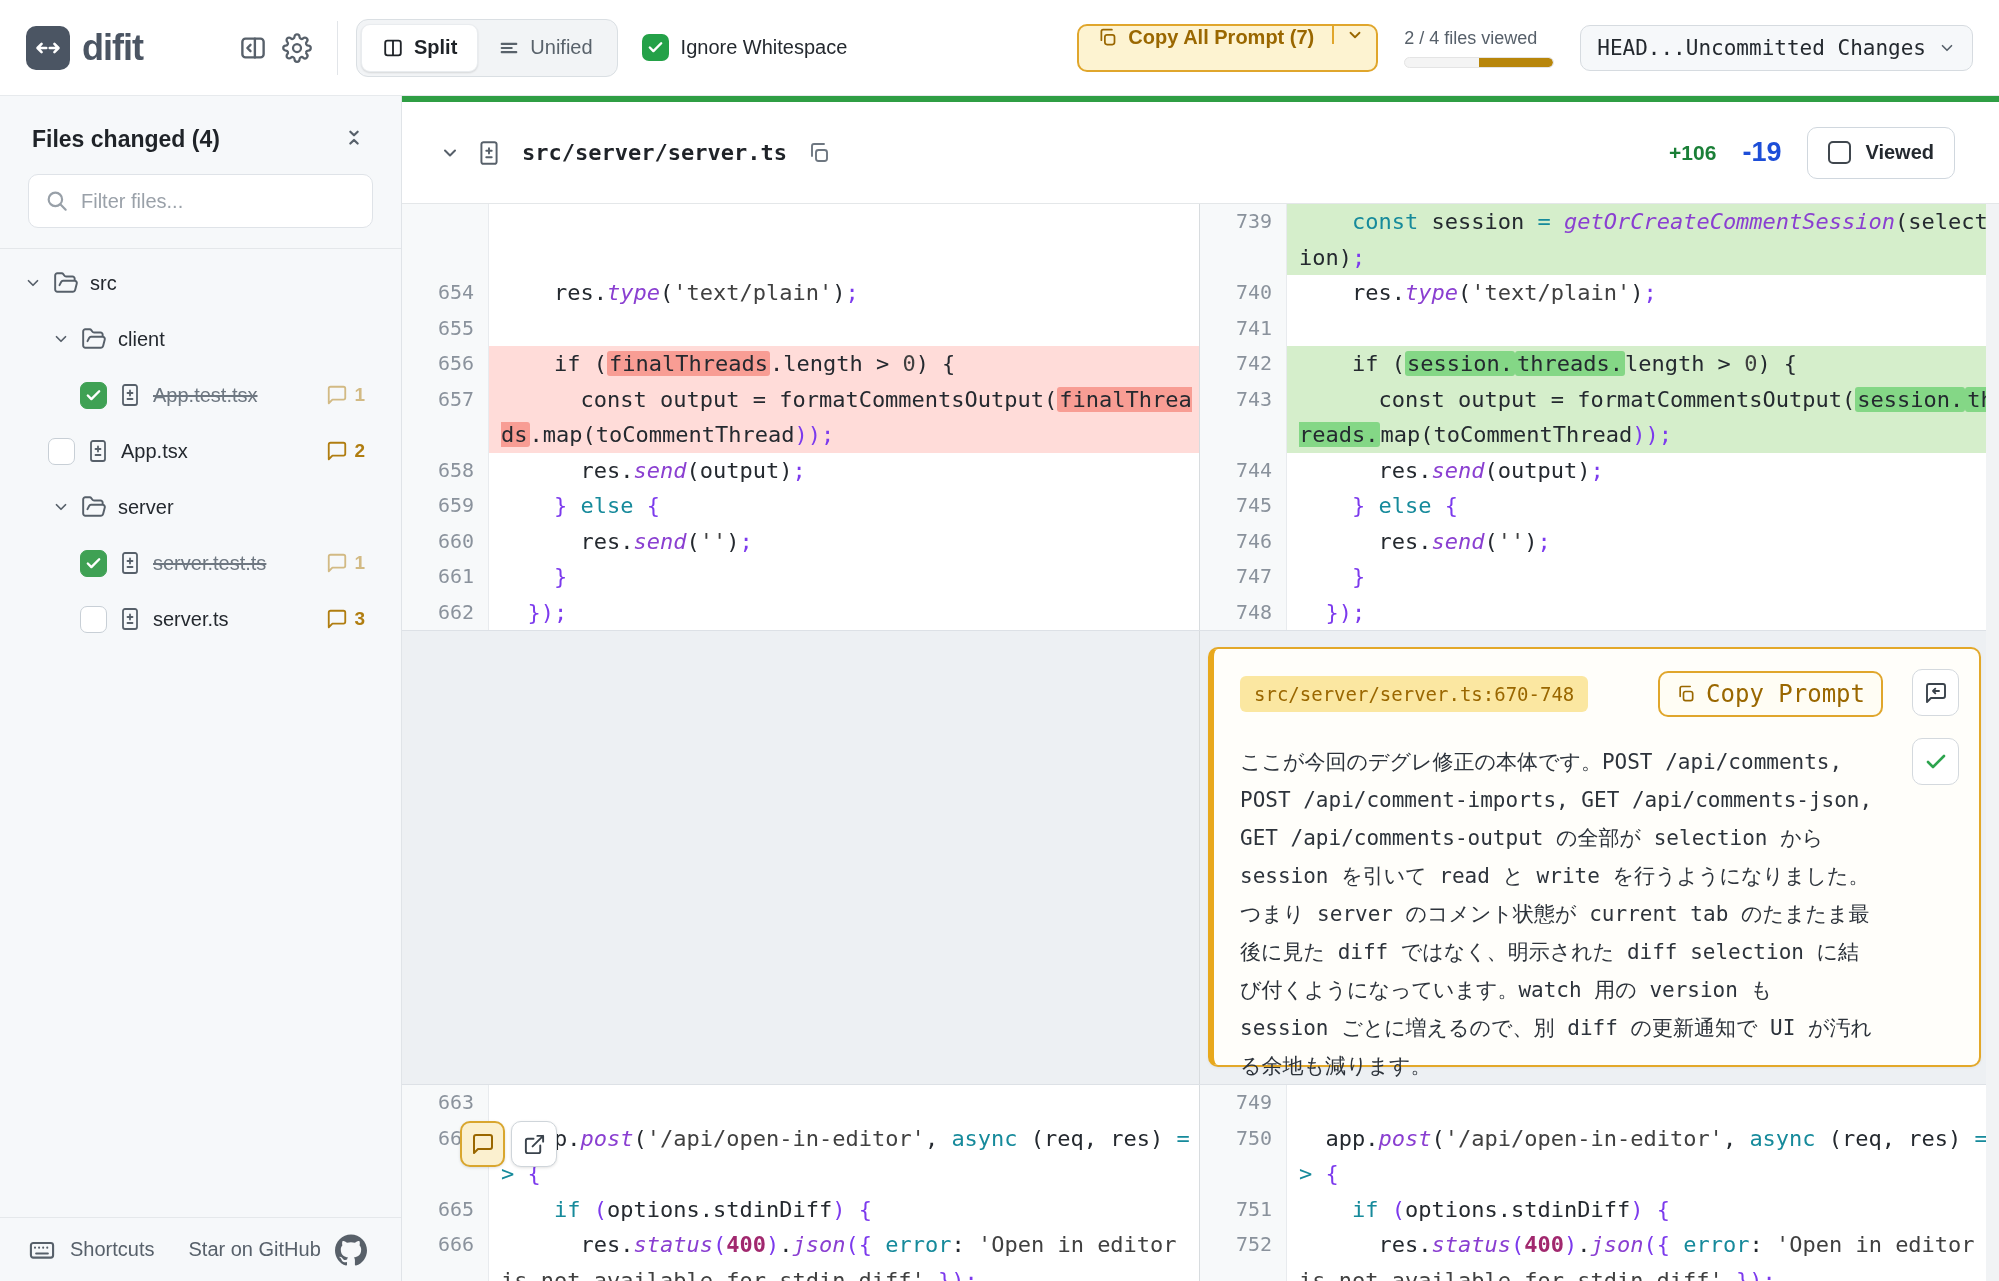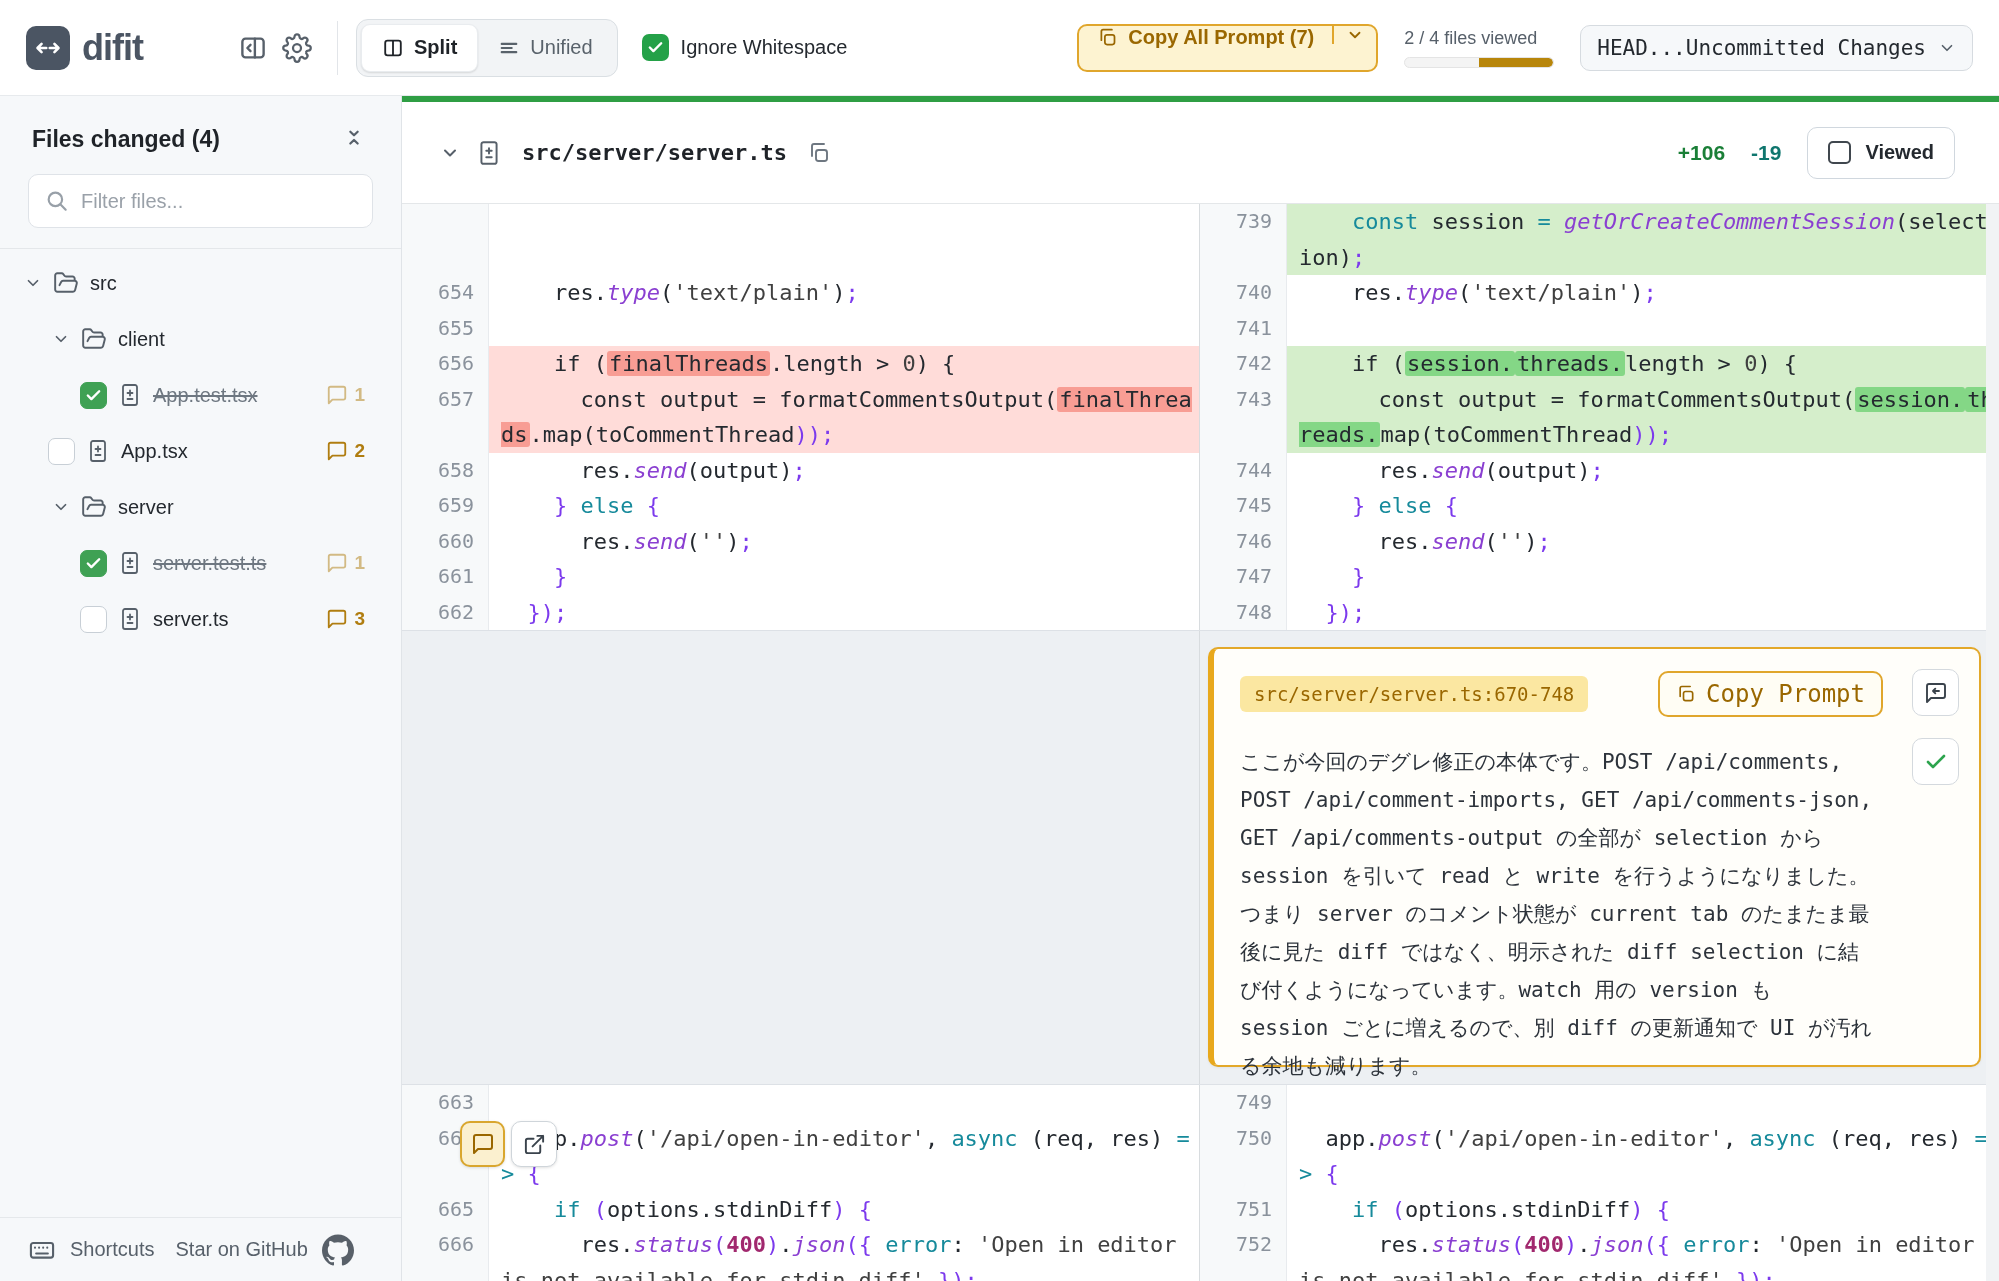--- a/index.html
+++ b/index.html
@@ -45,30 +45,30 @@
   .trow{height:56px;display:flex;align-items:center;gap:11px;position:relative;cursor:pointer;padding-right:30px}
   .tname{font-size:20px;color:#24292f;white-space:nowrap}
   .tname.struck{color:#6e7781;text-decoration:line-through}
   .cb{width:27px;height:27px;border-radius:7px;border:1.5px solid #c8cfd6;background:#fff;display:flex;align-items:center;justify-content:center;flex:none}
   .cb.on{background:#3fa154;border-color:#3fa154}
   .badge{position:absolute;right:36px;display:flex;align-items:center;gap:6px;color:#b07d10;font-size:19px}
   .badge b{font-weight:700}
   .badge.faded{opacity:.5}
   .sb-footer{height:64px;border-top:1px solid #e5e8eb;display:flex;align-items:center;gap:14px;padding:0 28px;flex:none}
   .sb-footer .ftxt{font-size:20px;color:#57606a}
-  .sb-footer .star{margin-left:7px}
+  .sb-footer .star{margin-left:20px}
 
   
   .main{flex:1;display:flex;flex-direction:column;min-width:0;position:relative;background:#fff}
   .greenbar{height:6px;background:#2f9e44;flex:none}
   .fhdr{height:102px;flex:none;display:flex;align-items:center;padding:0 44px 0 38px;border-bottom:1px solid #e4e7e9;background:#fff;gap:16px}
   .fpath{font-family:"DejaVu Sans Mono",monospace;font-size:22px;font-weight:700;color:#1f2328;margin:0 4px}
   .fhdr-right{margin-left:auto;display:flex;align-items:center;gap:26px}
   .plus{color:#1a7f37;font-weight:700;font-size:21px}
-  .minus{color:#0f766e;font-weight:700;font-size:21px}
+  .minus{color:#1d4ed8;font-weight:700;font-size:27px}
   .viewed-btn{display:flex;align-items:center;gap:14px;height:52px;padding:0 20px;border:1.5px solid #d0d7de;border-radius:10px;background:#fff;font-size:20px;font-weight:600;color:#24292f;cursor:pointer;font-family:inherit}
   .viewed-box{width:23px;height:23px;border:2.5px solid #40474e;border-radius:5px}
 
   
   .hunk{display:flex;position:relative}
   .pane{width:797px;flex:none}
   .pane.rt{flex:1;border-left:1px solid #d8dcdf;width:auto}
   .drow{display:flex;min-height:35.5px}
   .gut{width:87px;flex:none;background:#f7f9fa;border-right:1px solid #e8ebee;text-align:right;padding-right:14px;font-family:"DejaVu Sans Mono",monospace;font-size:20px;color:#8a929c;line-height:35.5px}
   .code{flex:1;min-width:0;padding-left:12px;font-family:"DejaVu Sans Mono",monospace;font-size:22px;line-height:35.5px;white-space:pre-wrap;word-break:break-all;color:#24292f}

